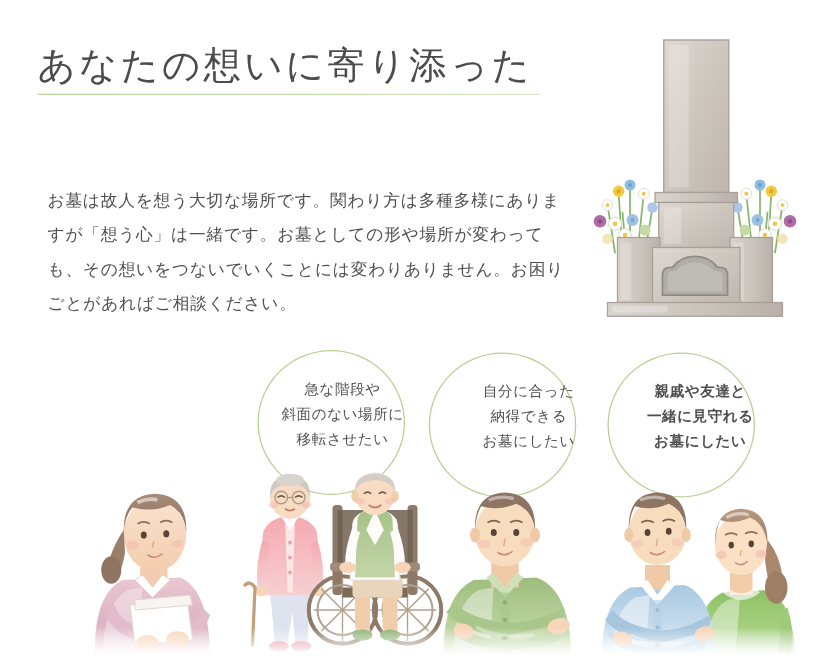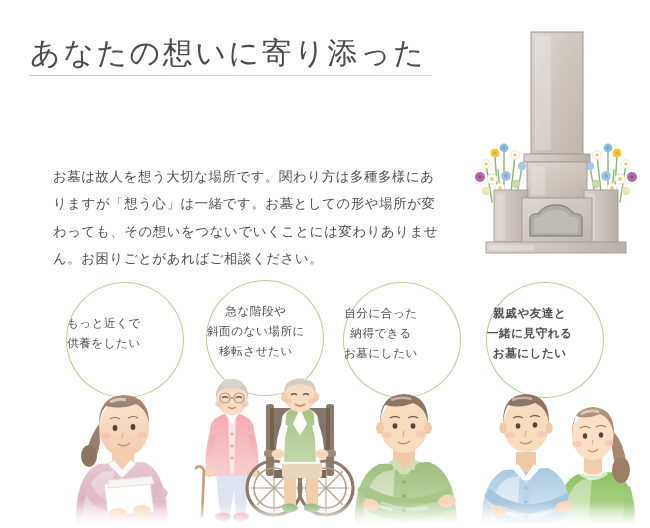--- a/index.html
+++ b/index.html
@@ -39,35 +39,35 @@
 
   
   .body-copy{
     position:absolute;left:38px;top:148px;width:420px;
     font-size:13.4px;
     line-height:2.05;
     letter-spacing:0.6px;
     color:#4f4f4f;
     font-family:"DejaVu Serif","Liberation Serif",serif;
   }
-  .body-copy p{margin:15px;}
+  .body-copy p{margin:0;}
 
   
   .grave-illo{position:absolute;left:468px;top:14px;width:176px;height:258px;}
 
   
   .bubbles{position:absolute;left:0;top:280px;width:650px;height:130px;}
   .bubble{
     position:absolute;
     width:118px;height:116px;
     border:1.2px solid #b5d194;
     border-radius:50%;
     background:rgba(255,255,255,0.0);
     box-sizing:border-box;
-    display:flex;align-items:center;justify-content:flex-start;
+    display:flex;align-items:center;justify-content:flex-end;
   }
   .bubble-text{
     text-align:center;
     font-size:11.6px;
     line-height:1.72;
     letter-spacing:0.5px;
     color:#4f4f4f;
     font-family:"DejaVu Serif","Liberation Serif",serif;
     white-space:pre-line;
     transform:translateY(-6px);
@@ -201,24 +201,20 @@
       <rect x="54" y="184" width="70" height="48" fill="url(#stoneG)" stroke="#a79f98" stroke-width="1"></rect>
       <path d="M62 222 L62 206 Q62 199 70 200 Q76 191 88 191 Q100 191 106 200 Q114 199 114 206 L114 222 Z" fill="#b0aca6" stroke="#8e8a84" stroke-width="1.4"></path>
       <path d="M66 219 L66 207 Q66 202 72 203 Q78 196 88 196 Q98 196 103 203 Q110 202 110 207 L110 219 Z" fill="#c4c0ba" opacity="0.75"></path>
 
       <rect x="18" y="228" width="140" height="11" fill="url(#stoneG2)" stroke="#a79f98" stroke-width="1"></rect>
       <rect x="22" y="231" width="44" height="5" fill="#ffffff" opacity="0.25"></rect>
     </svg>
   </div>
 
   <div class="bubbles">
-    <div class="bubble b1">
-      <div class="bubble-text">もっと近くで
-供養をしたい</div>
-    </div>
     <div class="bubble b2">
       <div class="bubble-text">急な階段や
 斜面のない場所に
 移転させたい</div>
     </div>
     <div class="bubble b3">
       <div class="bubble-text">自分に合った
 納得できる
 お墓にしたい</div>
     </div>

